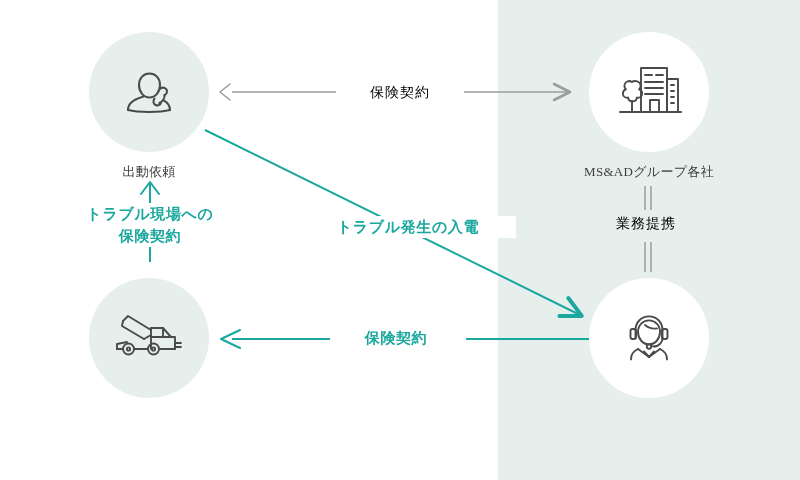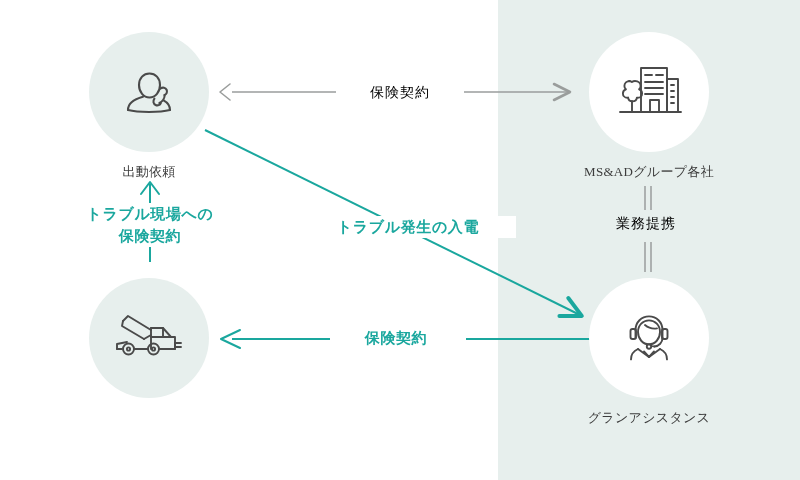--- a/index.html
+++ b/index.html
@@ -212,21 +212,20 @@
           <path d="M38.5 41.5 c-1.6 0 -2.8 -0.4 -3.8 -1"></path>
           <circle cx="33" cy="41.5" r="2.2"></circle>
           <path d="M29 20 c3.5 3 8 4 12 3.4"></path>
           <path d="M22 44 l11 8 l11 -8"></path>
           <path d="M22 44 c-4.4 2 -7 5.6 -7 10.4"></path>
           <path d="M44 44 c4.4 2 7 5.6 7 10.4"></path>
           <path d="M28 46.5 l5 5.5 l5 -5.5"></path>
         </g>
       </svg>
     </div>
-    <div class="node-label">グランアシスタンス</div>
   </div>
 
   <div class="edge-label lbl-gray" id="label-insurance">保険契約</div>
 
   <div class="edge-label lbl-gray" id="label-alliance">業務提携</div>
 
   <div class="edge-label lbl-teal" id="label-incident">トラブル発生の入電</div>
 
   <div class="edge-label lbl-teal" id="label-dispatch">保険契約</div>
 

